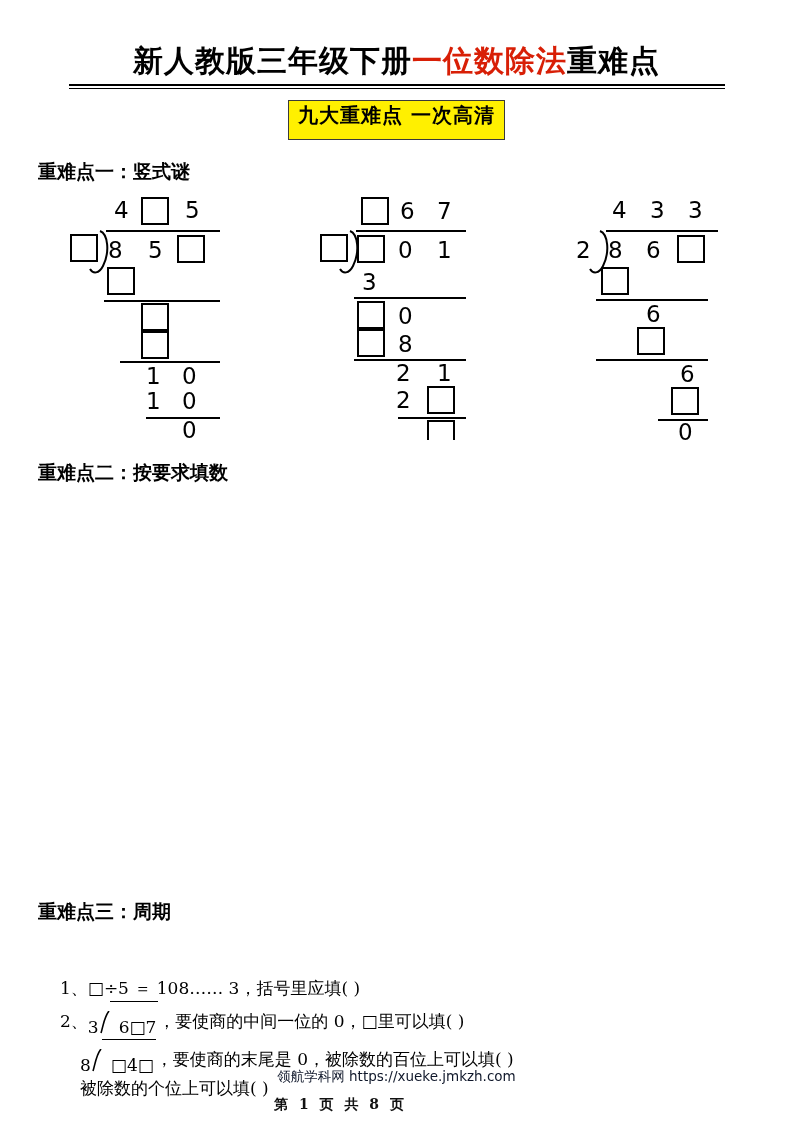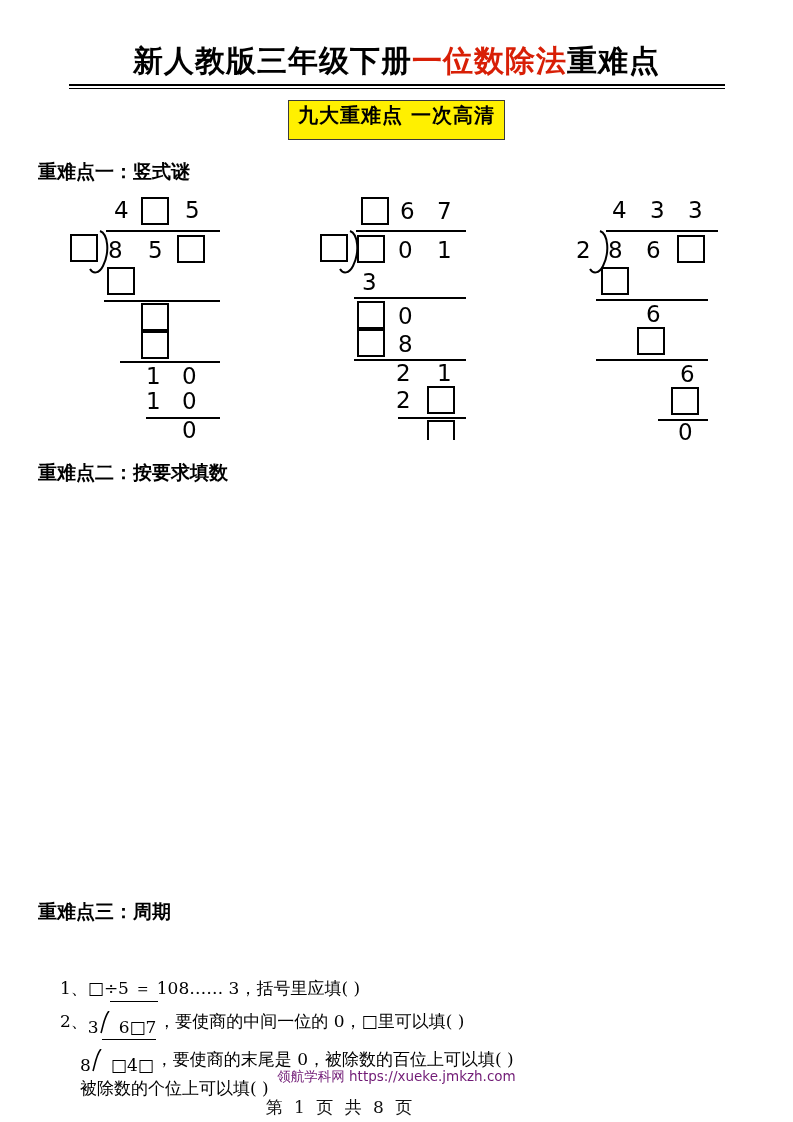--- a/index.html
+++ b/index.html
@@ -80,29 +80,29 @@
     padding: 17px 2px 0 9px;
     margin-left: 0px;
   }
 
   
   .watermark {
     position:absolute; left:0; width:793px; top:1068px;
     text-align:center;
     font-family: "DejaVu Sans", "Liberation Sans", sans-serif;
     font-size: 13.5px;
-    color: #701a75;
+    color: #0f172a;
     letter-spacing: 0px;
   }
   .pagenum {
     position:absolute; left:0; width:681px; top:1096px;
     text-align:center;
     font-family: "DejaVu Serif", "Liberation Serif", serif;
-    font-weight: 400;
-    font-size: 17px;
+    font-weight: 700;
+    font-size: 14px;
     letter-spacing: 3px;
     color:#111;
   }
 </style>
 </head>
 <body>
 
 <div class="page">
 
   <div class="title-wrap">

